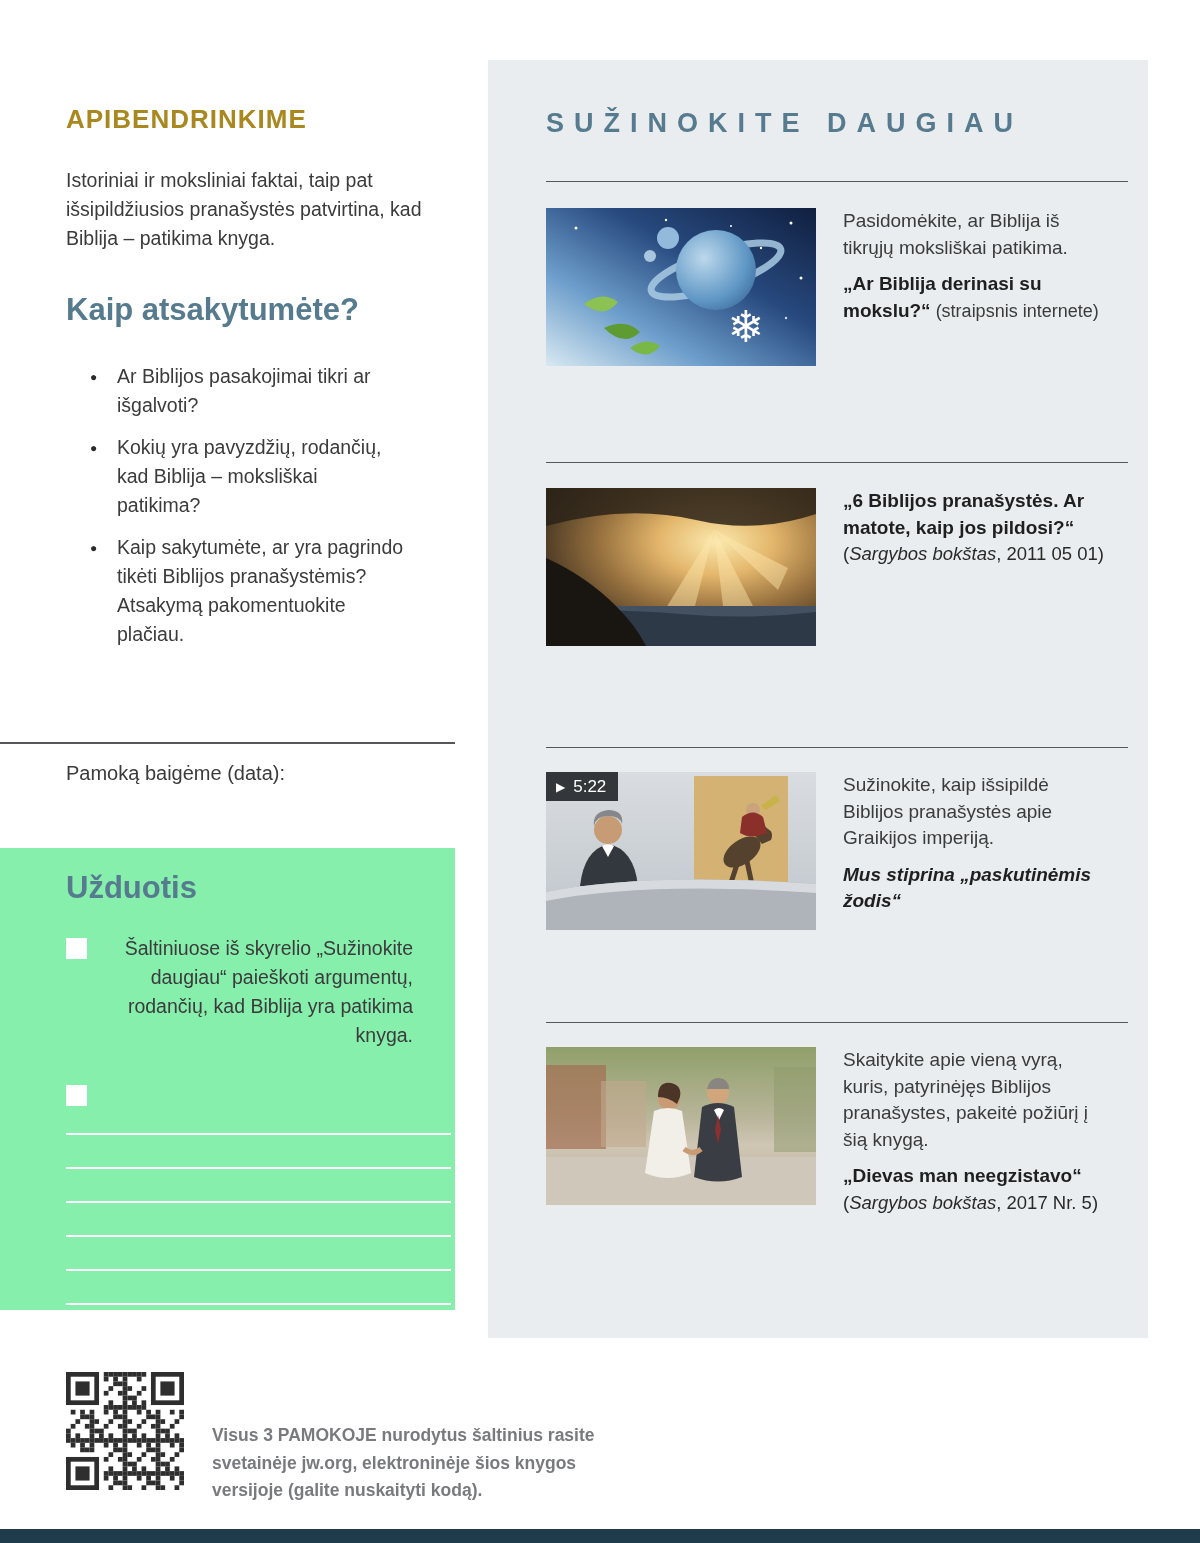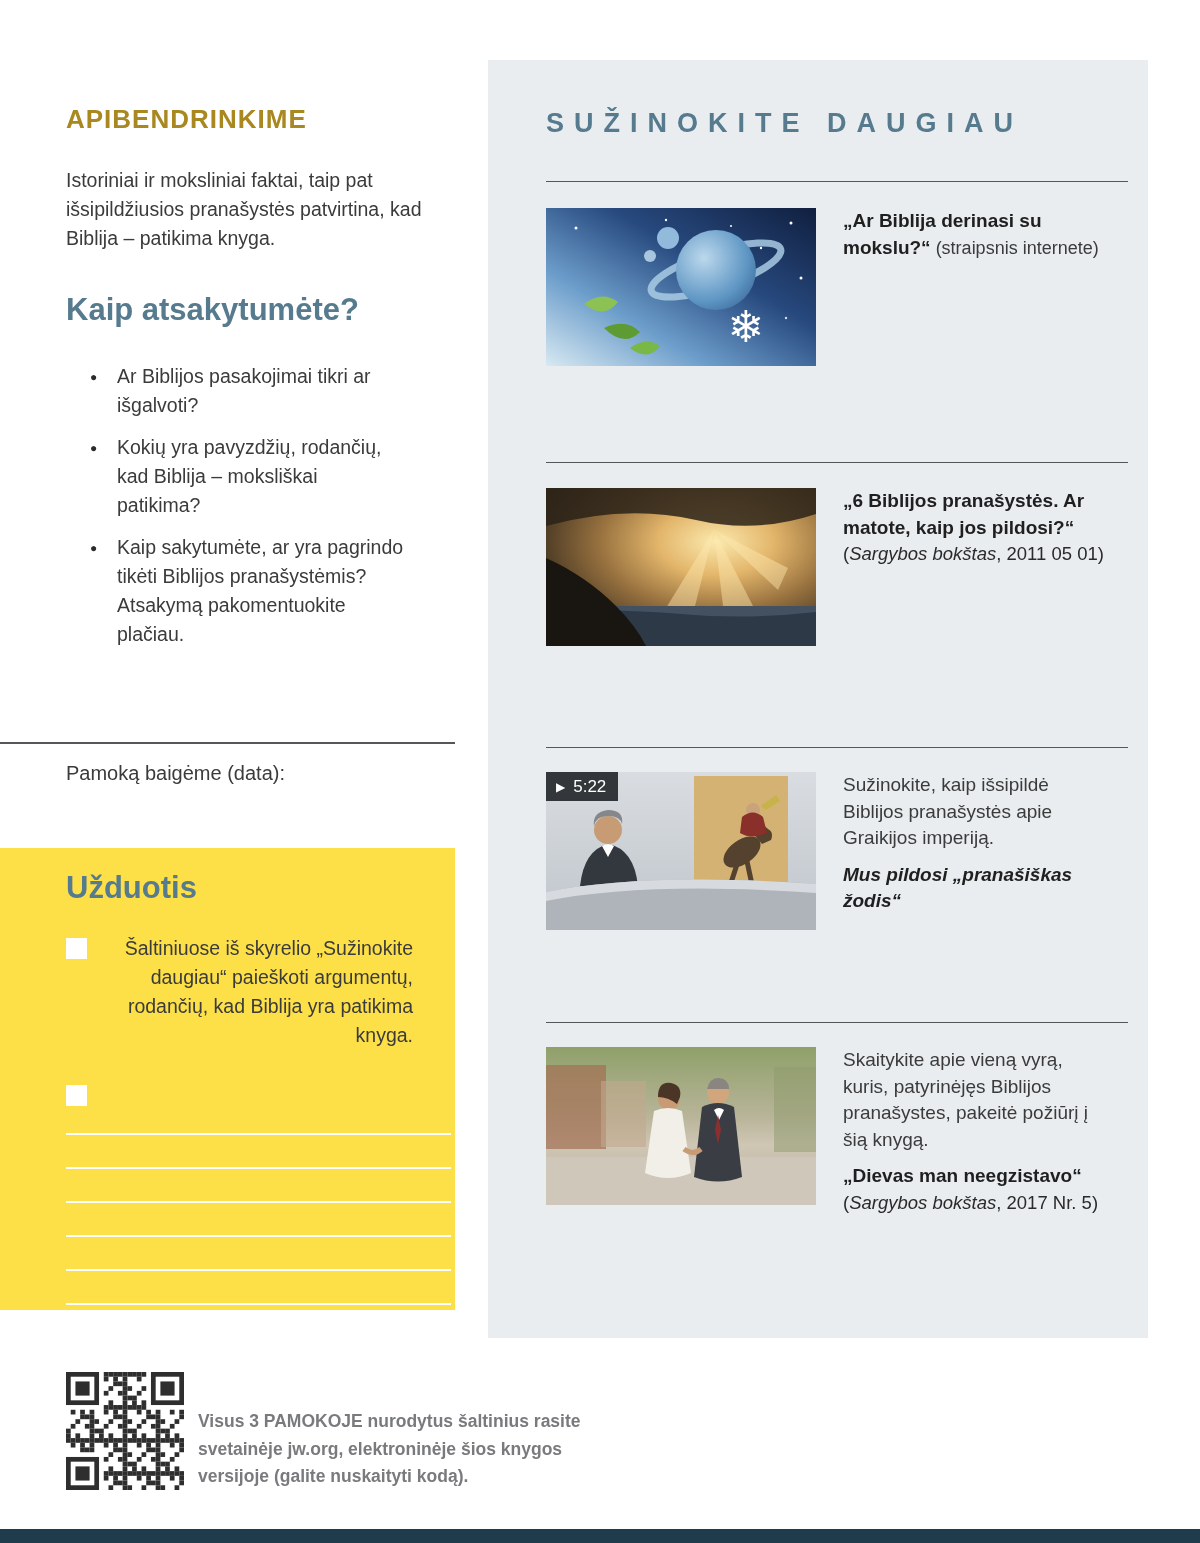--- a/index.html
+++ b/index.html
@@ -15,33 +15,33 @@
   
   .summary-title{position:absolute;left:66px;top:104px;margin:0;font-size:26px;font-weight:bold;color:#a8881f;letter-spacing:1px;}
   .summary-body{position:absolute;left:66px;top:166px;margin:0;width:392px;font-size:19.5px;line-height:29px;}
   .questions-title{position:absolute;left:66px;top:292px;margin:0;font-size:31px;font-weight:bold;color:#567a8e;}
   .questions{position:absolute;left:90px;top:362px;margin:0;padding:0;width:316px;list-style:none;}
   .questions li{position:relative;padding-left:27px;font-size:19.5px;line-height:29px;margin-bottom:13px;}
   .questions li .bullet{position:absolute;left:0;top:1px;font-size:12px;color:#2b2b2b;}
   .divider{position:absolute;left:0;top:742px;width:455px;height:2px;background:#55565a;}
   .completion{position:absolute;left:66px;top:762px;margin:0;font-size:20px;}
 
-  .assignment{position:absolute;left:0;top:848px;width:455px;height:462px;background:#fde047;}
+  .assignment{position:absolute;left:0;top:848px;width:455px;height:462px;background:#86efac;}
   .assignment-title{position:absolute;left:66px;top:22px;margin:0;font-size:31px;font-weight:bold;color:#567a8e;}
   .task{position:absolute;left:66px;display:flex;}
   .task1{top:86px;text-align:right;}
   .task2{top:233px;}
   .checkbox{flex:0 0 auto;width:21px;height:21px;background:#ffffff;margin-right:16px;margin-top:4px;}
   .task-text{width:310px;font-size:19.5px;line-height:29px;}
   .write-lines{position:absolute;left:66px;top:285px;width:385px;}
   .wline{height:2px;background:#ffffff;margin-bottom:32px;}
 
   .qr{position:absolute;left:66px;top:1372px;width:118px;height:118px;background:#fff;}
   .qr svg{display:block;width:100%;height:100%;}
-  .qr-note{position:absolute;left:196px;top:1406px;margin:2px;width:400px;font-size:17.5px;line-height:27.5px;font-weight:bold;color:#797a7d;}
+  .qr-note{position:absolute;left:196px;top:1406px;margin:16px;width:400px;font-size:17.5px;line-height:27.5px;font-weight:bold;color:#797a7d;}
 
   
   .panel{position:absolute;left:488px;top:60px;width:660px;height:1278px;background:#e9edef;}
   .panel-title{position:absolute;left:58px;top:48px;margin:0;font-size:27px;font-weight:bold;color:#567a8e;letter-spacing:10px;white-space:nowrap;}
   .rule{position:absolute;left:58px;width:582px;height:1px;background:#55565a;}
   .rule1{top:121px}.rule2{top:402px}.rule3{top:687px}.rule4{top:962px}
   .fm-item{position:absolute;left:58px;width:582px;display:flex;}
   .fm-item1{top:148px}.fm-item2{top:428px}.fm-item3{top:712px}.fm-item4{top:987px}
   .thumb{flex:0 0 auto;width:270px;height:158px;position:relative;overflow:hidden;background:#888;}
   .thumb svg{display:block;width:100%;height:100%;}
@@ -365,20 +365,21 @@
           <circle cx="170" cy="62" r="40" fill="url(#g1p)"></circle>
           <circle cx="122" cy="30" r="11" fill="#9ec7e6" opacity="0.9"></circle>
           <circle cx="104" cy="48" r="6" fill="#bcd8ec" opacity="0.85"></circle>
           <path d="M38 96 q18 -14 34 -2 q-14 18 -34 2z" fill="#8cc153"></path>
           <path d="M58 120 q22 -10 36 4 q-16 16 -36 -4z" fill="#5e9c33"></path>
           <path d="M84 140 q16 -12 30 -2 q-12 16 -30 2z" fill="#79b747"></path>
           <text x="200" y="134" font-size="44" fill="#ffffff" text-anchor="middle" font-family="DejaVu Sans, sans-serif">❄</text>
         </svg>
       </div>
       <div class="fm-text">
+        <p class="fm-intro">Pasidomėkite, ar Biblija iš tikrųjų moksliškai patikima.</p>
         <p class="fm-title"><strong>„Ar Biblija derinasi su mokslu?“</strong><span class="fm-note">(straipsnis internete)</span></p>
       </div>
     </div>
 
     <div class="rule rule2"></div>
     <div class="fm-item fm-item2">
       <div class="thumb">
         <svg viewBox="0 0 270 158" preserveAspectRatio="none" aria-hidden="true">
           <defs>
             <radialGradient id="g2" cx="0.63" cy="0.34" r="0.85">
@@ -435,21 +436,21 @@
           <path d="M0 120 q100 -20 270 -8 l0 46 -270 0z" fill="#aeb4ba"></path>
           <path d="M0 120 q100 -20 270 -8 l0 9 q-170 -12 -270 8z" fill="#d7dbdf"></path>
         </svg>
         <div class="video-badge">
           <span class="play">▶</span>
           <span>5:22</span>
         </div>
       </div>
       <div class="fm-text">
         <p class="fm-intro">Sužinokite, kaip išsipildė Biblijos pranašystės apie Graikijos imperiją.</p>
-        <p class="fm-title italic">Mus pildosi „pranašiškas žodis“</p>
+        <p class="fm-title italic">Mus stiprina „paskutinėmis žodis“</p>
       </div>
     </div>
 
     <div class="rule rule4"></div>
     <div class="fm-item fm-item4">
       <div class="thumb">
         <svg viewBox="0 0 270 158" preserveAspectRatio="none" aria-hidden="true">
           <defs>
             <linearGradient id="g4" x1="0" y1="0" x2="0" y2="1">
               <stop offset="0" stop-color="#8fa06a"></stop>

